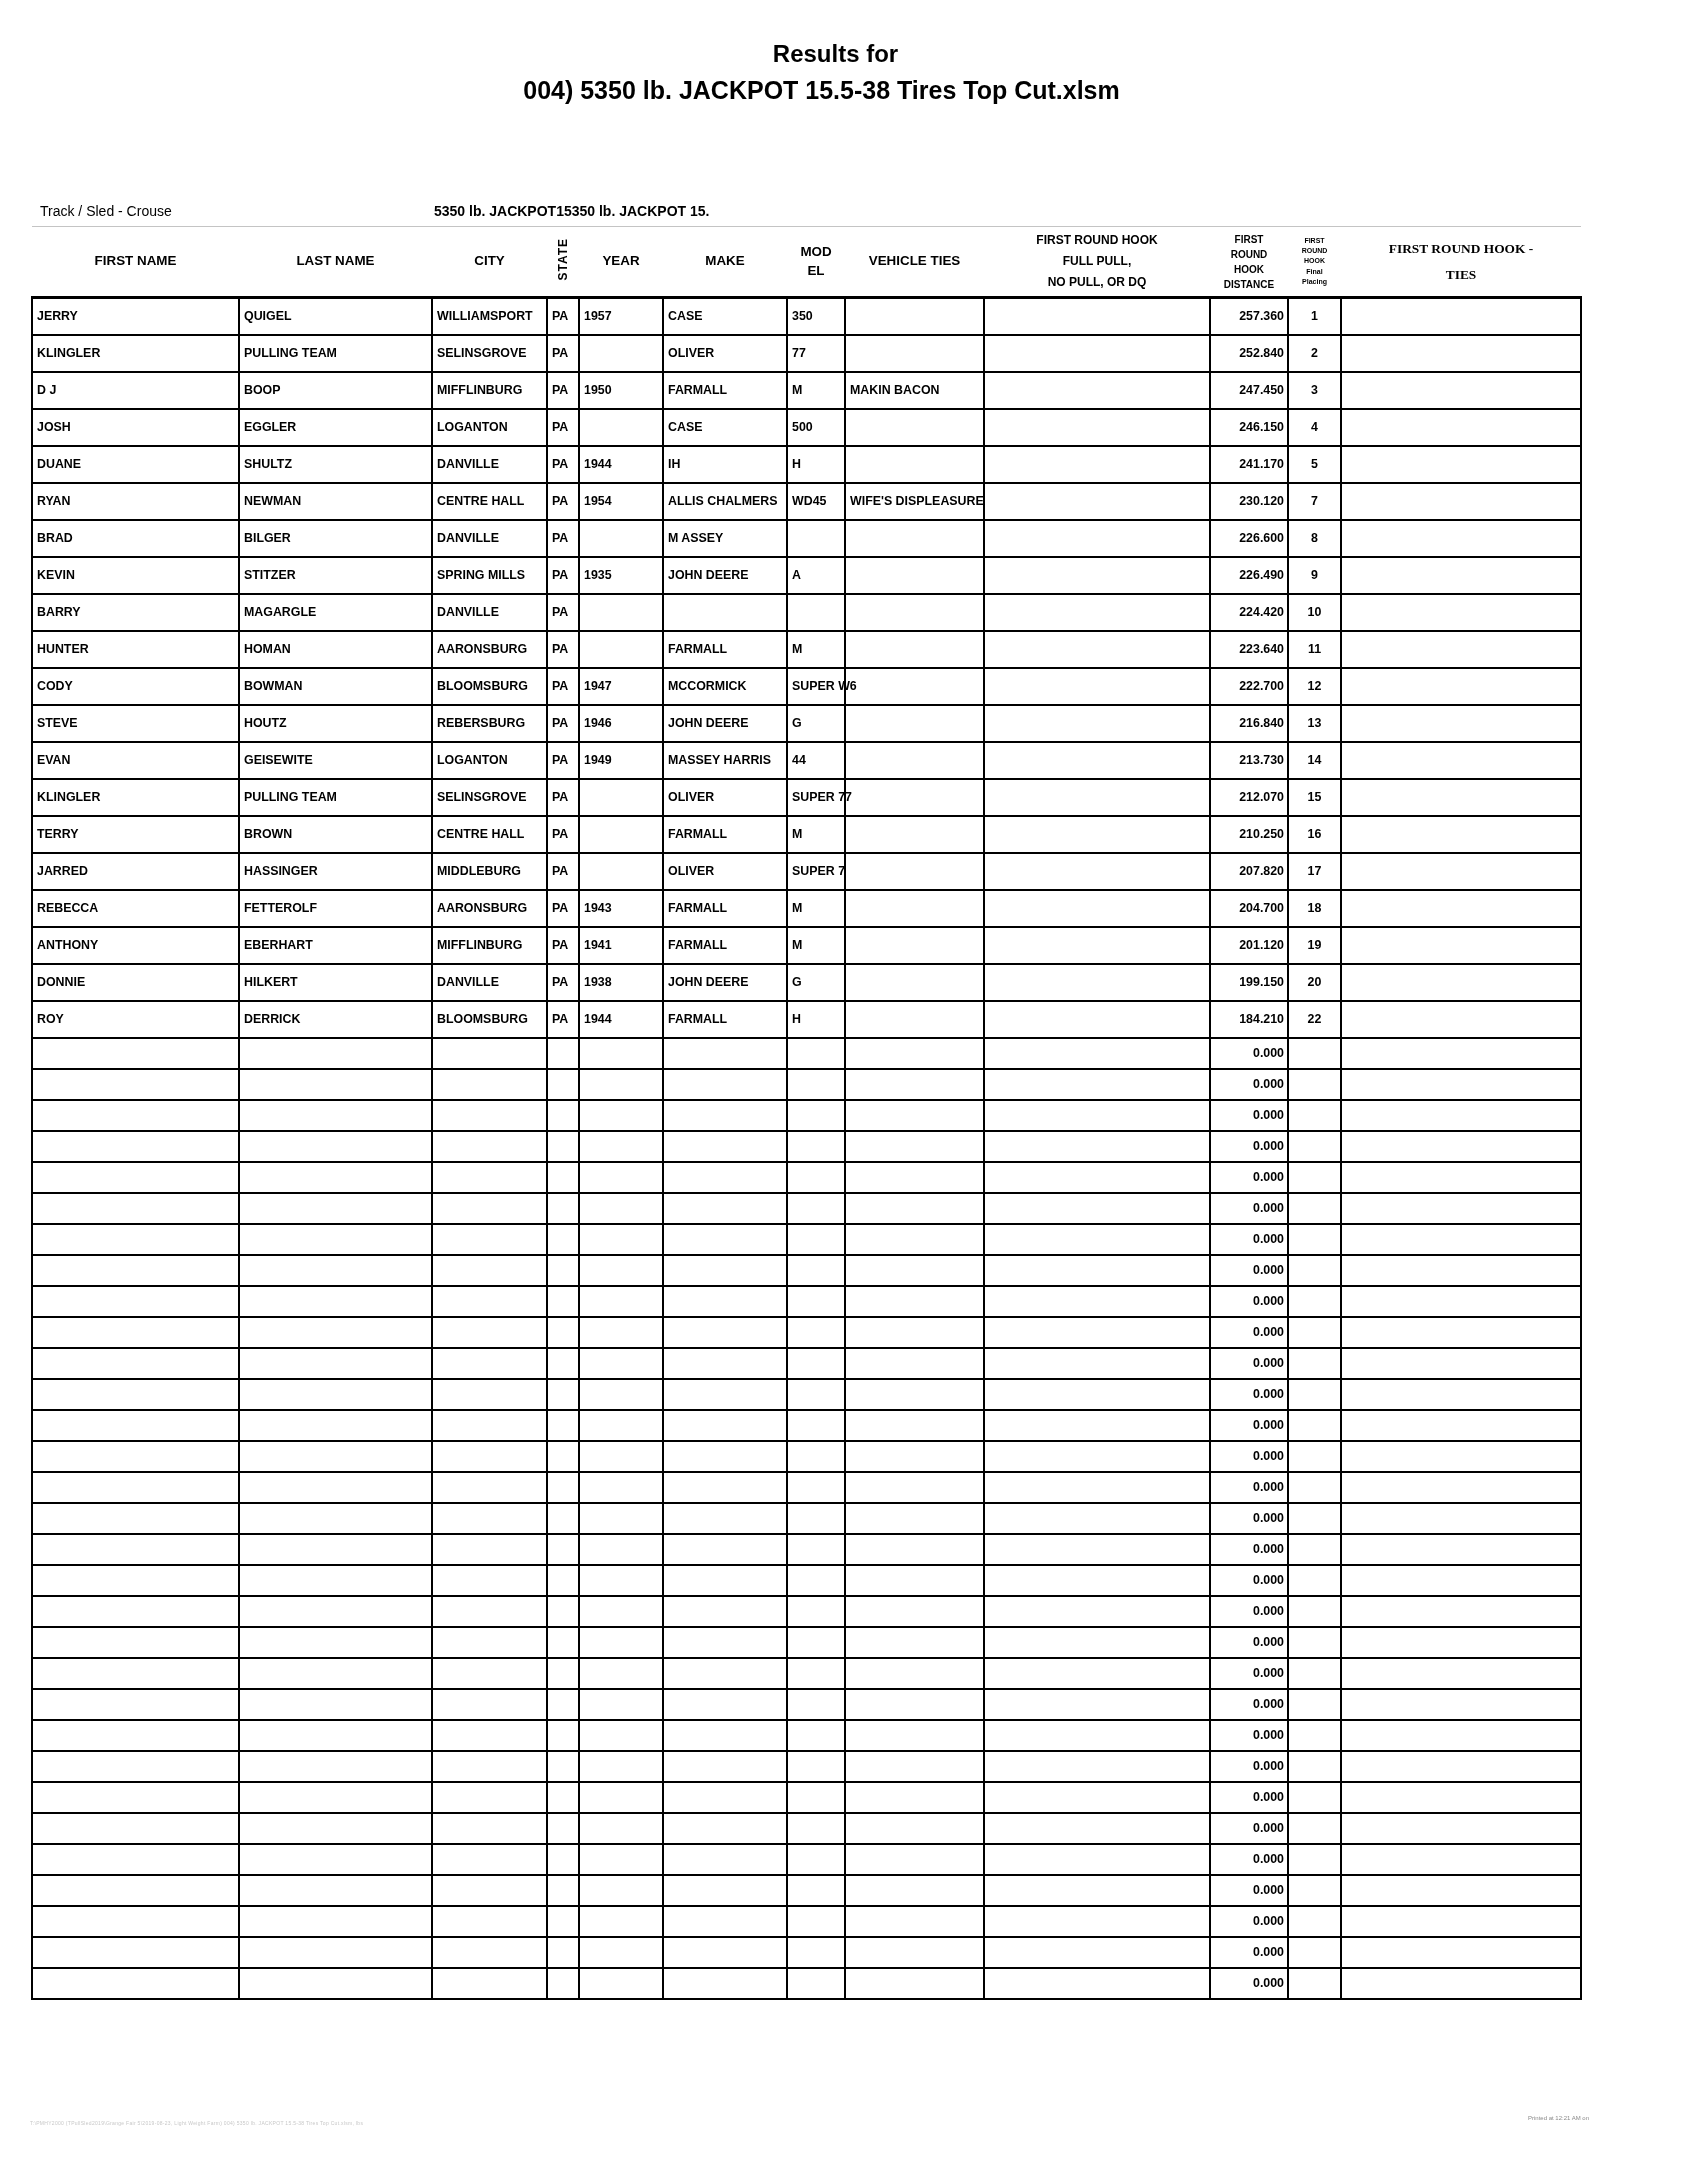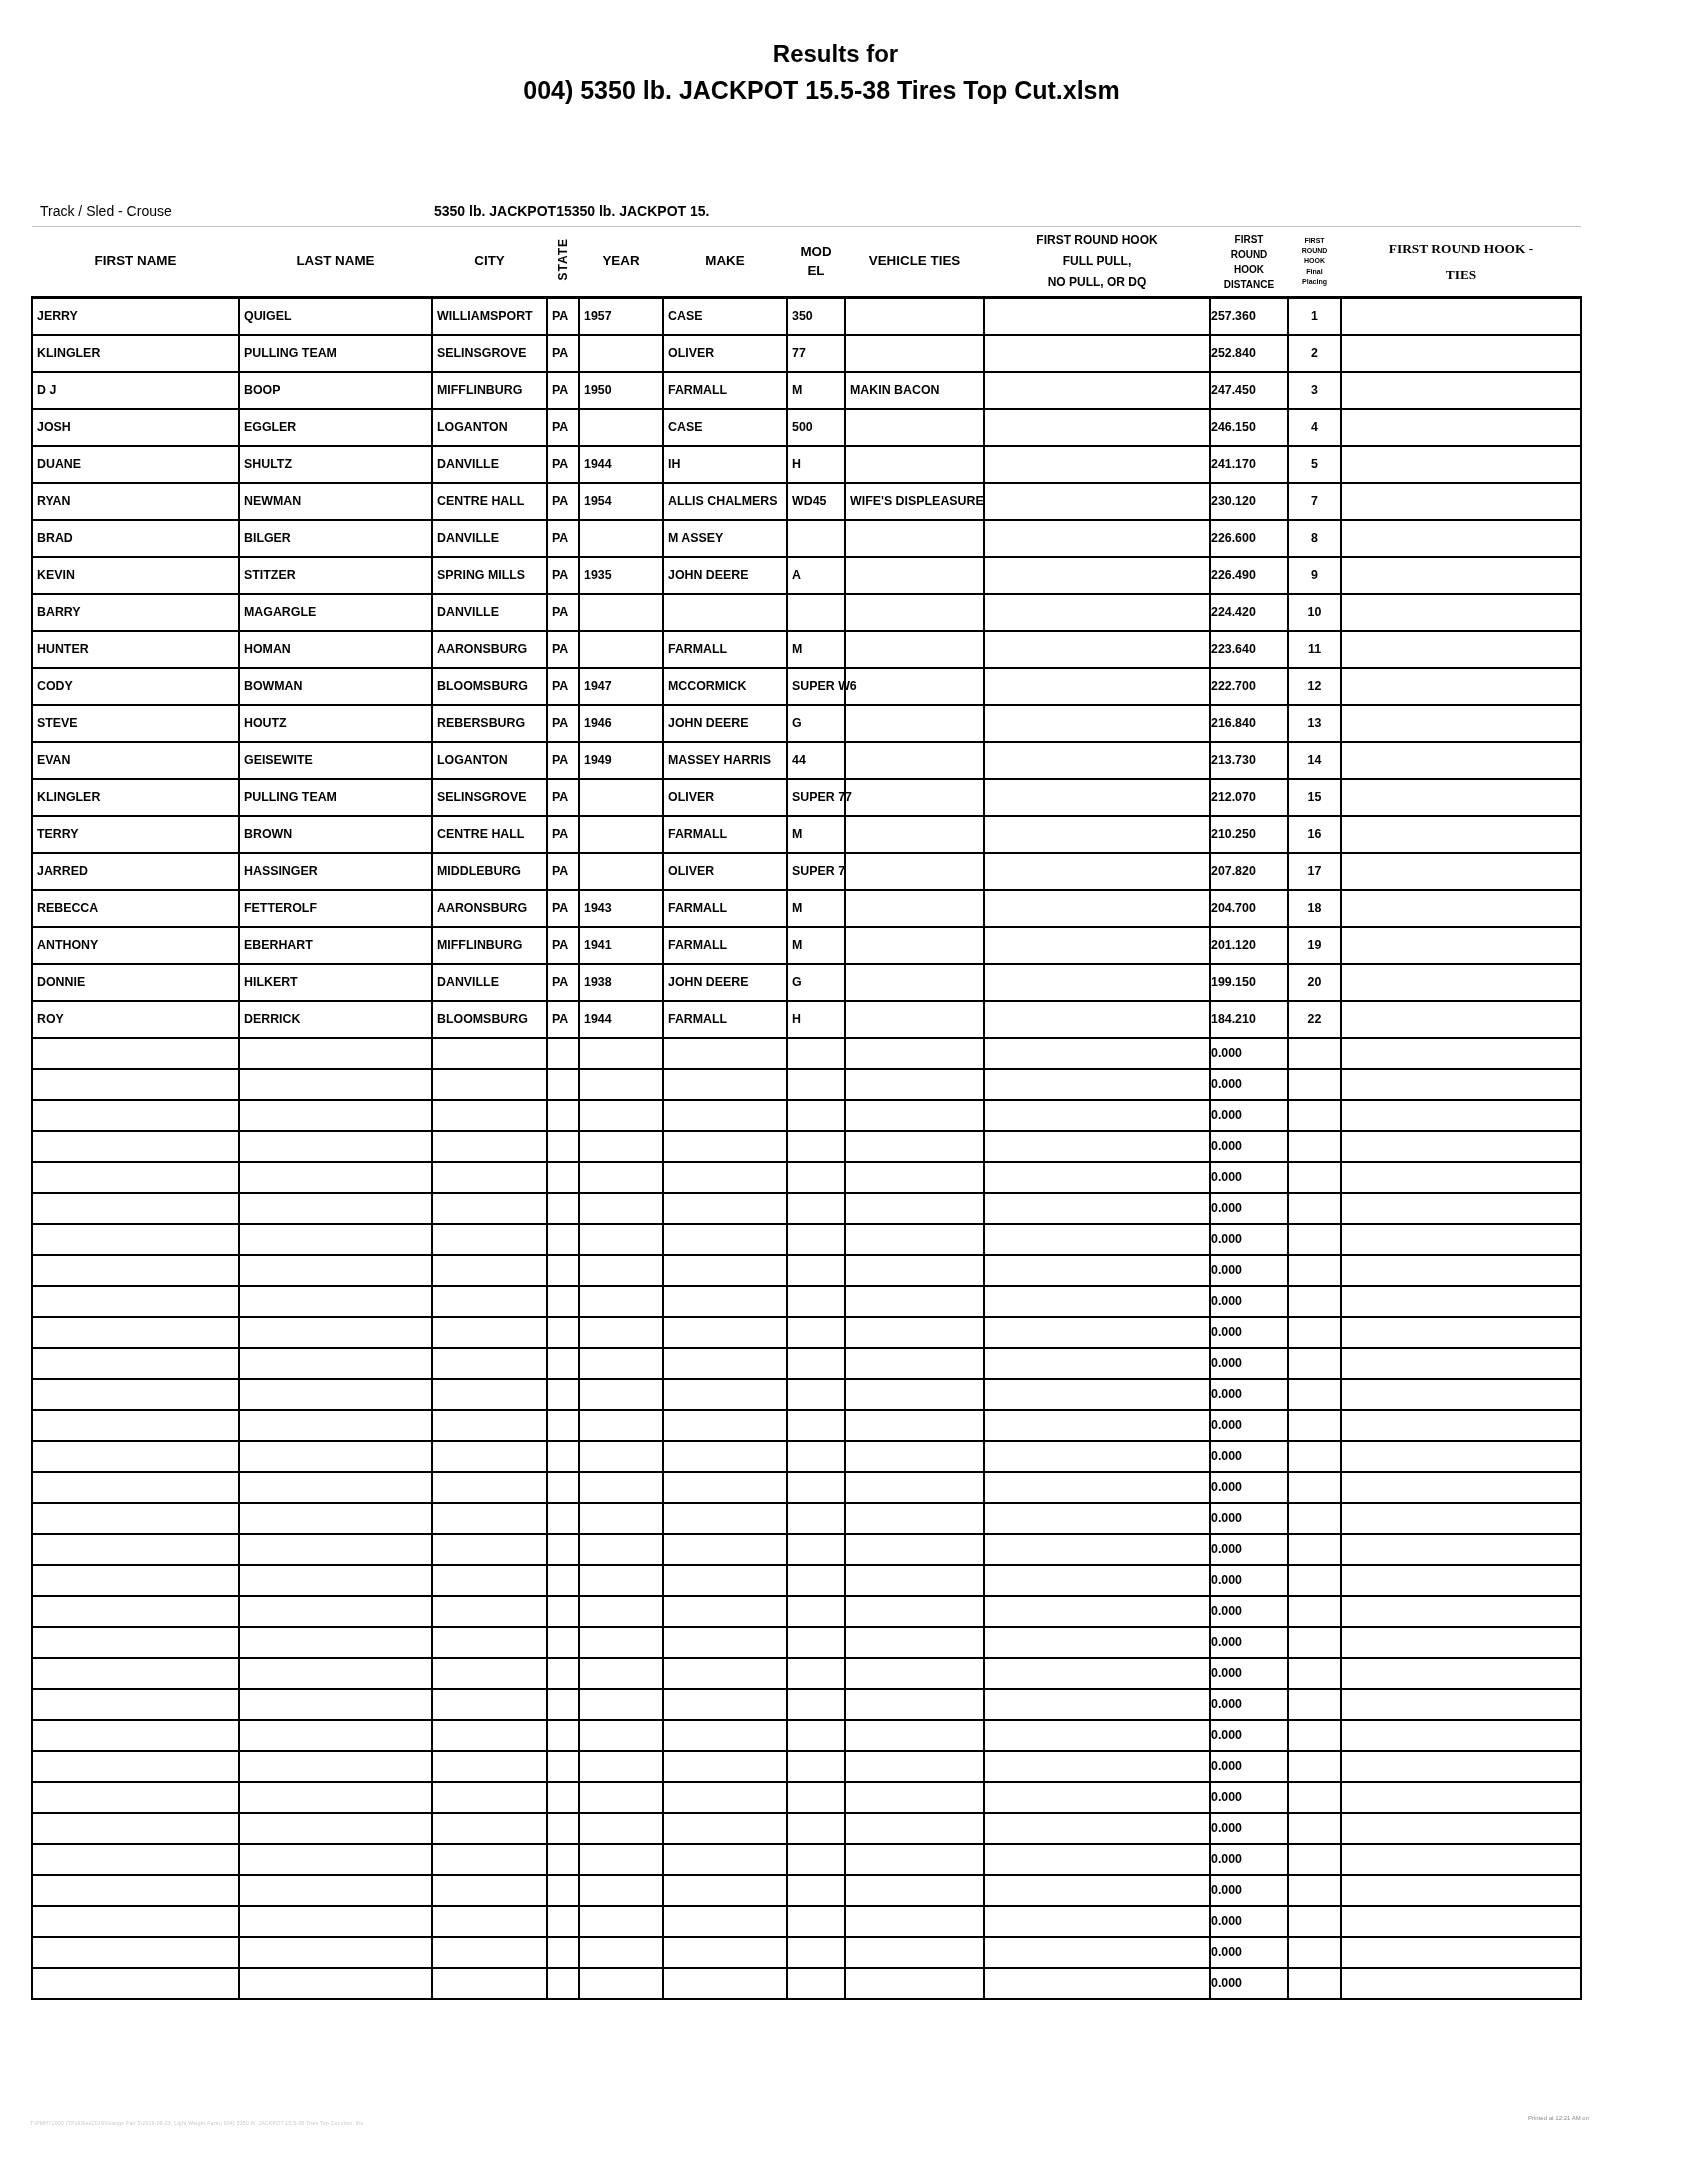--- a/index.html
+++ b/index.html
@@ -49,21 +49,21 @@
     font-size:12px; font-weight:bold; letter-spacing:1px;
   }
 
   tbody td {
     border:2px solid #000; font-weight:bold; font-size:12.4px;
     vertical-align:middle; white-space:nowrap; overflow:visible; padding:0;
   }
   tbody tr { height:37px; }
   tbody tr.empty-row { height:31px;border-radius:15px; }
   td.al { text-align:left;  padding-left:4px; }
-  td.ar { padding-right:3px; }
+  td.ar { text-align:right; padding-right:3px; }
   td.ac { text-align:center; }
 
   .footer-left {
     position:absolute; left:30px; top:2120px; font-size:5px; color:#c8c8c8;
     letter-spacing:0.3px; white-space:nowrap;
   }
   .footer-right {
     position:absolute; left:1528px; top:2115px; font-size:6px; color:#8a8a8a;
     white-space:nowrap;
   }

